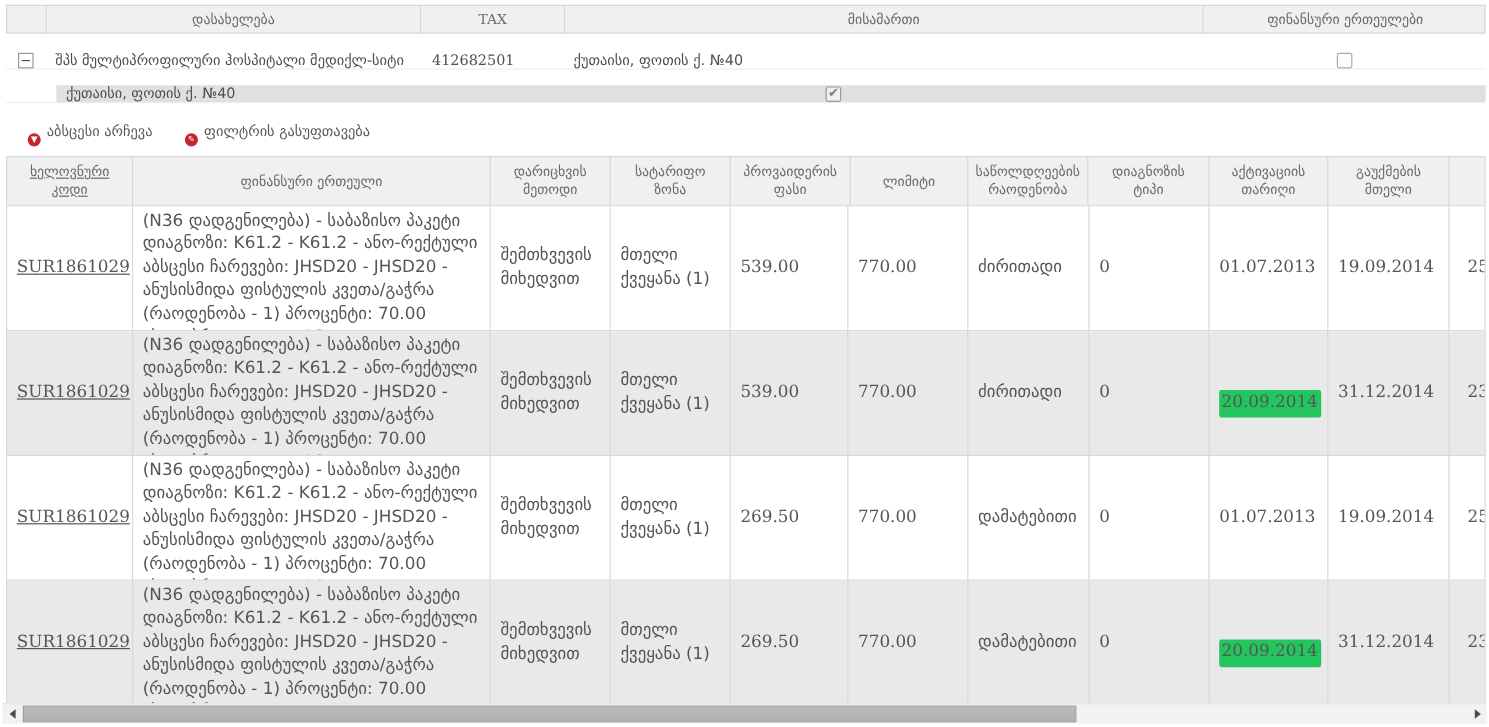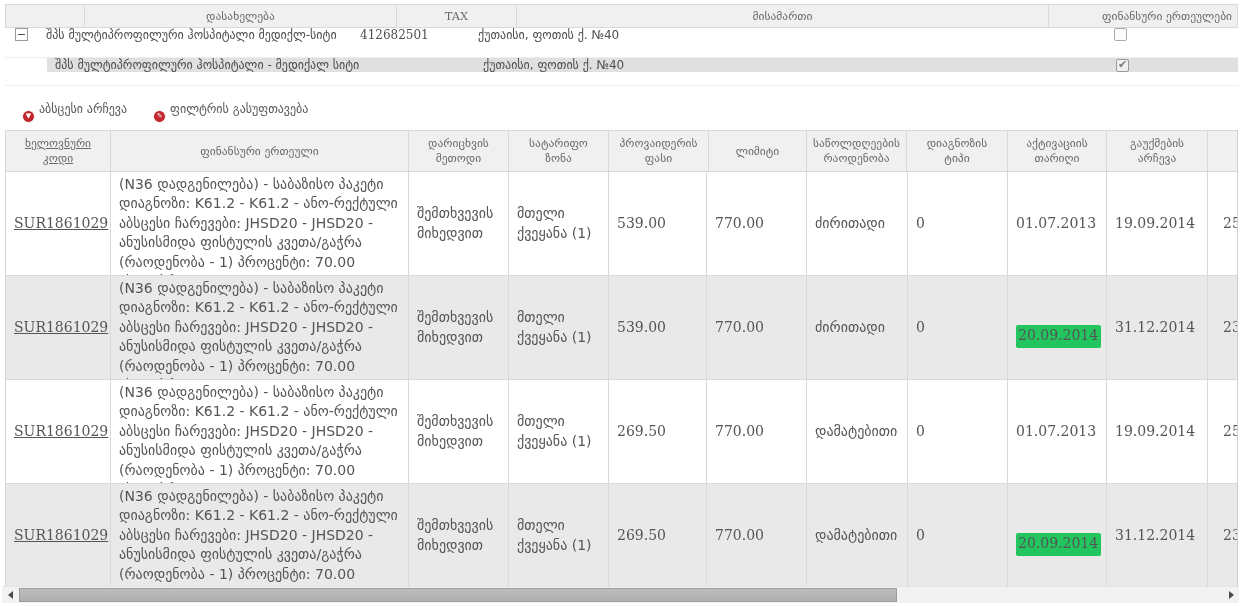--- a/index.html
+++ b/index.html
@@ -5,30 +5,30 @@
   * { box-sizing: border-box; margin: 0; padding: 0; }
   html,body { width:1241px; height:606px; background:#fff; overflow:hidden;
     font-family:"DejaVu Sans","Liberation Sans",sans-serif; color:#555; }
   .page { position:relative; width:1241px; height:606px; padding-top:4px; }
 
   .num { font-family:"DejaVu Serif","DejaVu Sans",serif; font-size:12.5px; color:#3e3e3e; }
 
   
   .org { margin-left:5px; width:1233px; }
   .org-header { display:flex; height:24px; background:#f0f0f0;
-    border:1px solid #d8d8d8;padding-left:46px; }
+    border:1px solid #d8d8d8; }
   .org-header > div { display:flex; align-items:center; justify-content:center;
     font-size:11.5px; color:#6a6a6a; border-right:1px solid #d8d8d8; }
   .org-header > div:last-child { border-right:none; }
   .oc0 { width:33px; flex:none; }
   .oc1 { width:312px; flex:none; }
   .oc2 { width:120px; flex:none; }
   .oc3 { width:532px; flex:none; }
   .oc4 { width:236px; flex:none; }
-  .org-row { display:flex; align-items:flex-start; border-bottom:1px solid #eee; }
+  .org-row { display:flex; align-items:flex-end; border-bottom:1px solid #eee; }
   .org-row .cell { display:flex; align-items:center; font-size:12px; color:#4f4f4f; }
   .r1 { height:30px; }
   .r1 .oc1.cell, .r1 .oc3.cell { padding-left:8px; }
   .r1 .oc0 { justify-content:center; display:flex; align-items:center; }
   .r1 .oc4 { justify-content:center; }
   .r2 { height:28px; }
   .r2 .white-stub { width:42px; flex:none; background:#fff; }
   .r2 .gray-strip { display:flex; flex:1; background:#e0e0e0; align-items:center; }
   .r2 .g1 { width:428px; flex:none; padding-left:8px; }
   .r2 .g3 { width:532px; flex:none; padding-left:8px; }
@@ -120,21 +120,20 @@
       <div class="oc1 cell">შპს მულტიპროფილური ჰოსპიტალი მედიქლ-სიტი</div>
       <div class="oc2 cell num" style="justify-content:flex-start;padding-left:10px;">412682501</div>
       <div class="oc3 cell">ქუთაისი, ფოთის ქ. №40</div>
       <div class="oc4 cell">
         <span class="checkbox"></span>
       </div>
     </div>
     <div class="org-row r2">
       <div class="white-stub"></div>
       <div class="gray-strip">
-        <div class="g1 cell">შპს მულტიპროფილური ჰოსპიტალი - მედიქალ სიტი</div>
         <div class="g3 cell">ქუთაისი, ფოთის ქ. №40</div>
         <div class="g4">
           <span class="checkbox checked"></span>
         </div>
       </div>
     </div>
   </div>
 
   <div class="toolbar">
     <div class="tool-btn">
@@ -162,21 +161,21 @@
       <div class="grid-header">
         <div class="hc c0">ხელოვნური კოდი</div>
         <div class="hc c1">ფინანსური ერთეული</div>
         <div class="hc c2">დარიცხვის მეთოდი</div>
         <div class="hc c3">სატარიფო ზონა</div>
         <div class="hc c5">პროვაიდერის ფასი</div>
         <div class="hc c4">ლიმიტი</div>
         <div class="hc c7">საწოლდღეების რაოდენობა</div>
         <div class="hc c6">დიაგნოზის ტიპი</div>
         <div class="hc c8">აქტივაციის თარიღი</div>
-        <div class="hc c9">გაუქმების არჩევა</div>
+        <div class="hc c9">გაუქმების მთელი</div>
         <div class="hc c10">რ</div>
       </div>
 
       <div class="grid-row">
         <div class="gc c0 num">SUR1861029</div>
         <div class="gc c1">ქვეკომპონენტი: საყოველთაო ჯანდაცვა (N36 დადგენილება) - საბაზისო პაკეტი დიაგნოზი: K61.2 - K61.2 - ანო-რექტული აბსცესი ჩარევები: JHSD20 - JHSD20 - ანუსისმიდა ფისტულის კვეთა/გაჭრა (რაოდენობა - 1) პროცენტი: 70.00 ასაკობრივი ჯგუფი: 18+</div>
         <div class="gc c2">შემთხვევის მიხედვით</div>
         <div class="gc c3">მთელი ქვეყანა (1)</div>
         <div class="gc c4 num">539.00</div>
         <div class="gc c5 num">770.00</div>

